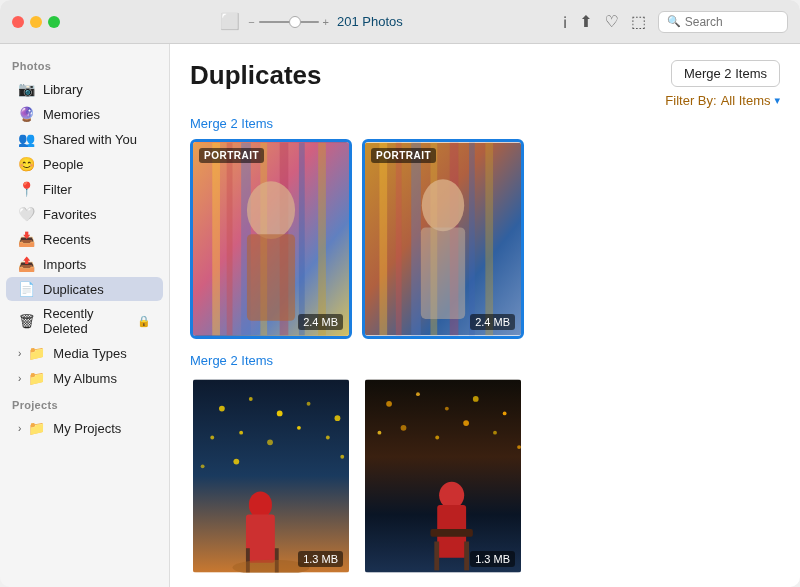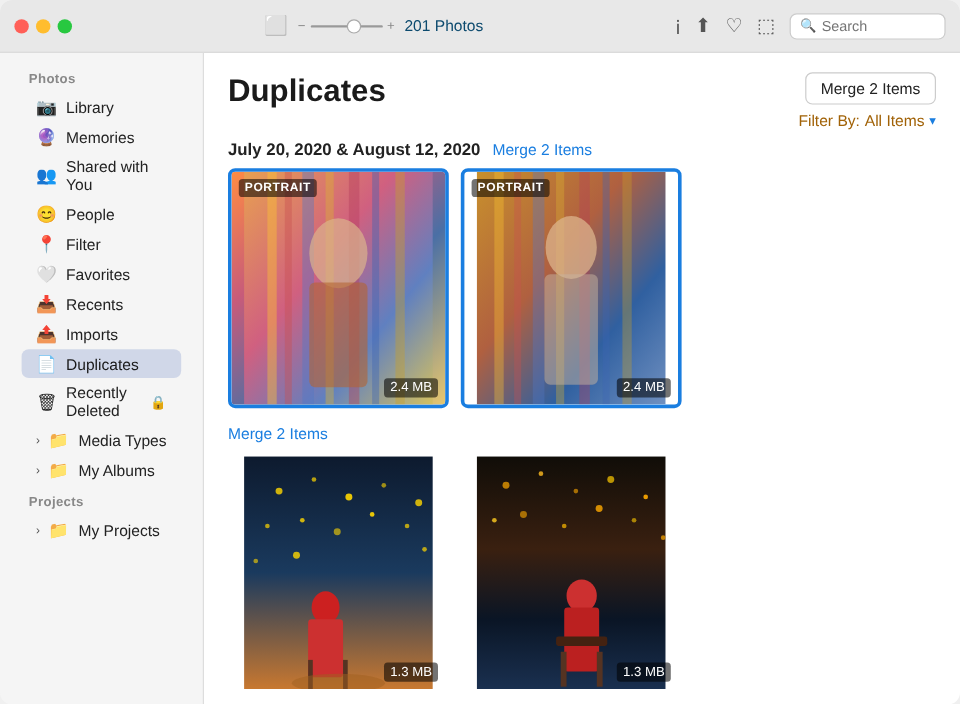--- a/index.html
+++ b/index.html
@@ -113,21 +113,21 @@
       overflow: hidden;
     }
 
     
     .sidebar {
       width: 170px;
       background: #f5f5f5;
       border-right: 1px solid #ddd;
       overflow-y: auto;
       flex-shrink: 0;
-      padding: 8px 12px;
+      padding: 8px 0;
     }
     .sidebar-section-label {
       font-size: 11px;
       font-weight: 700;
       color: #888;
       padding: 8px 12px 4px;
       letter-spacing: 0.3px;
     }
     .sidebar-item {
       display: flex;
@@ -218,21 +218,21 @@
       color: #555;
     }
     .filter-bar span { color: #a16207; cursor: pointer; }
     .photos-grid {
       display: flex;
       gap: 10px;
       flex-wrap: wrap;
     }
     .photo-card {
       position: relative;
-      width: 184px;
+      width: 162px;
       height: 200px;
       border-radius: 6px;
       overflow: hidden;
       border: 3px solid transparent;
     }
     .photo-card.selected {
       border: 3px solid #1a7ee0;
     }
     .photo-img {
       width: 100%;
@@ -378,21 +378,20 @@
         <div class="filter-bar">
           <span>Filter By:</span>
           <span>All Items</span>
           <span style="color:#1a7ee0;font-size:11px;">▾</span>
         </div>
       </div>
     </div>
 
     <div class="date-group">
       <div class="date-header">
-        <span class="date-label">July 20, 2020 &amp; August 12, 2020</span>
         <span class="merge-link">Merge 2 Items</span>
       </div>
       <div class="photos-grid">
 
         <div class="photo-card selected">
           <div class="photo-img photo-gradient-1" style="position:relative;width:100%;height:100%;">
 
             <svg width="100%" height="100%" viewBox="0 0 162 200" xmlns="http://www.w3.org/2000/svg" style="position:absolute;top:0;left:0;">
               <defs>
                 <linearGradient id="bg1" x1="0%" y1="0%" x2="100%" y2="100%">

